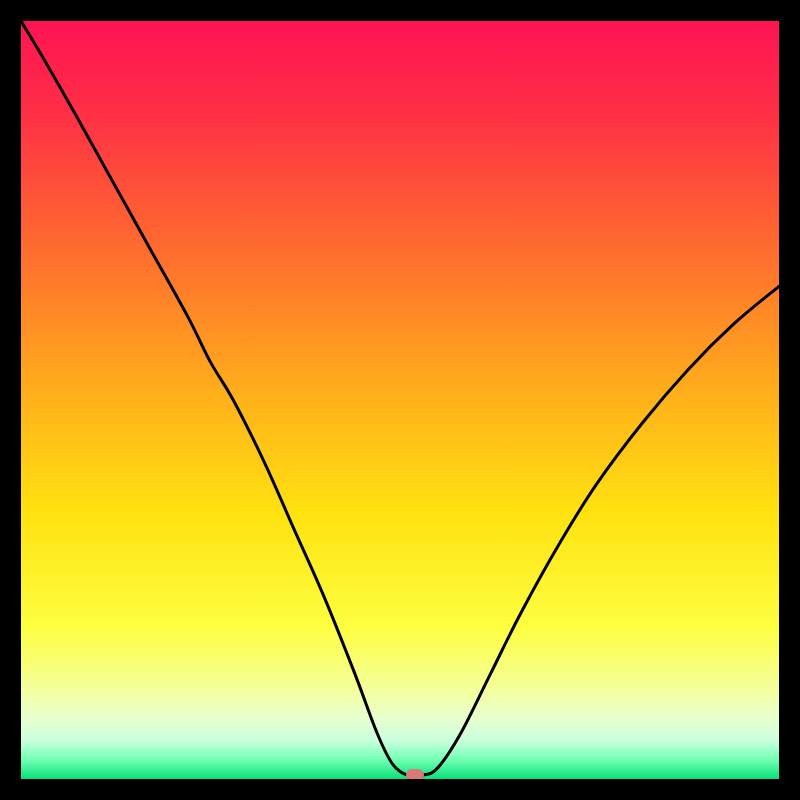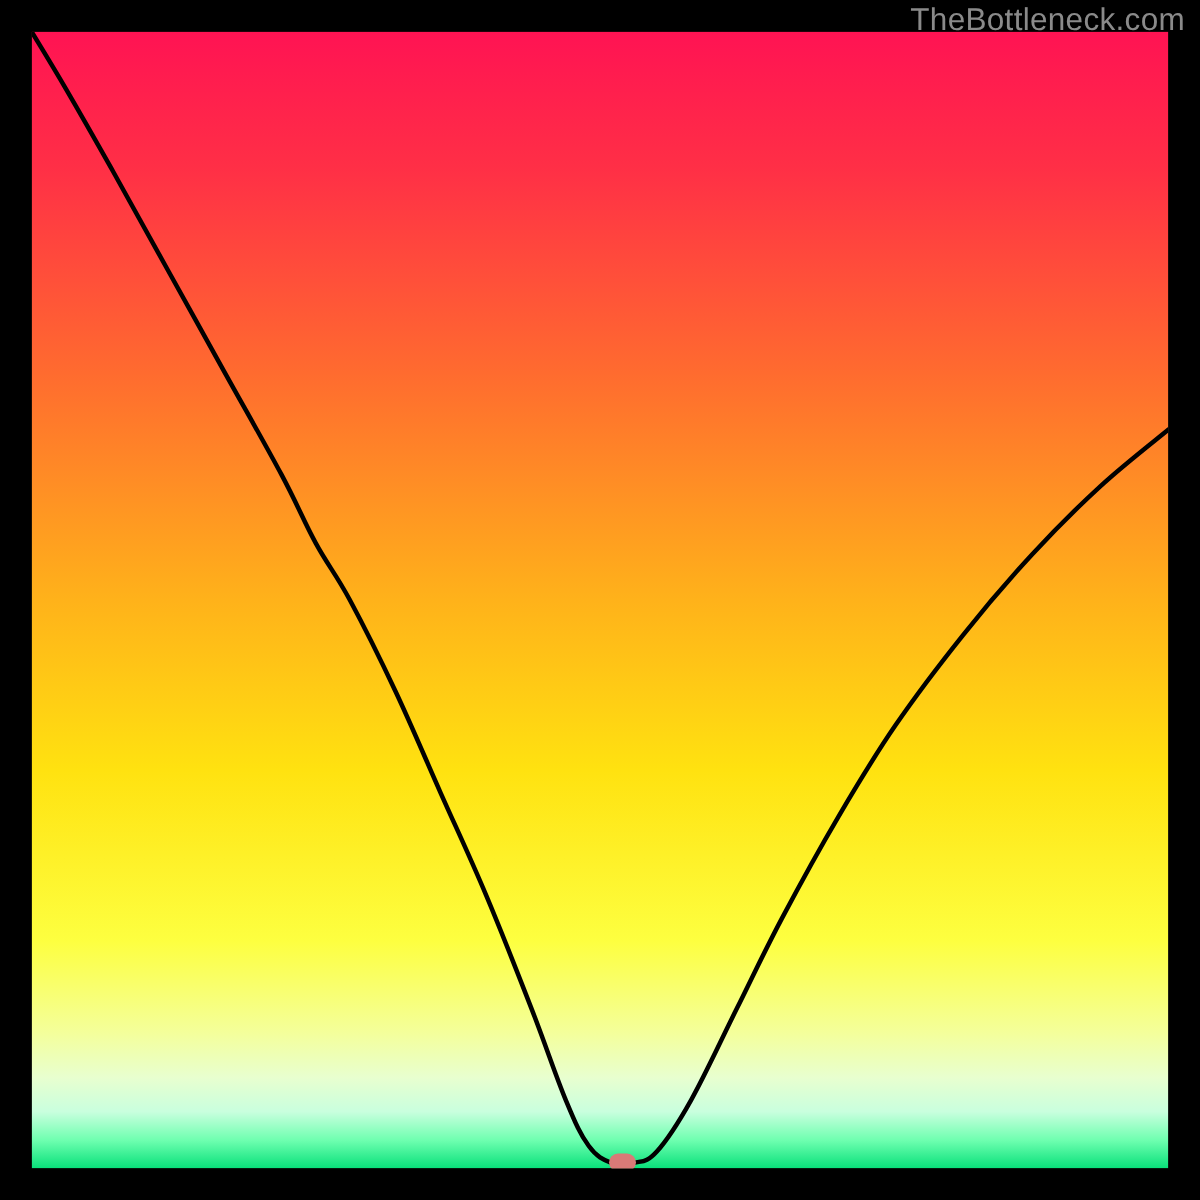--- a/index.html
+++ b/index.html
@@ -55,21 +55,20 @@
     font-family: Arial, Helvetica, sans-serif;
     font-size: 21px;
     color: #8a8a8a;
     letter-spacing: 0.2px;
   }
 </style>
 </head>
 <body>
 
 <div class="frame">
-  <div class="watermark">TheBottleneck.com</div>
 
   <div class="plot-area">
     <svg class="gradient" viewBox="0 0 758 758" preserveAspectRatio="none">
       <defs>
         <linearGradient id="bg-grad" x1="0" y1="0" x2="0" y2="1">
             <stop offset="0%" stop-color="#ff1353"></stop>
             <stop offset="12%" stop-color="#ff2f46"></stop>
             <stop offset="30%" stop-color="#ff6b2f"></stop>
             <stop offset="50%" stop-color="#ffb21a"></stop>
             <stop offset="65%" stop-color="#ffe210"></stop>

